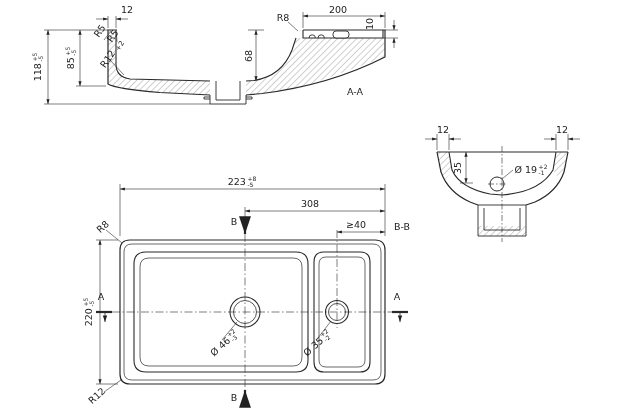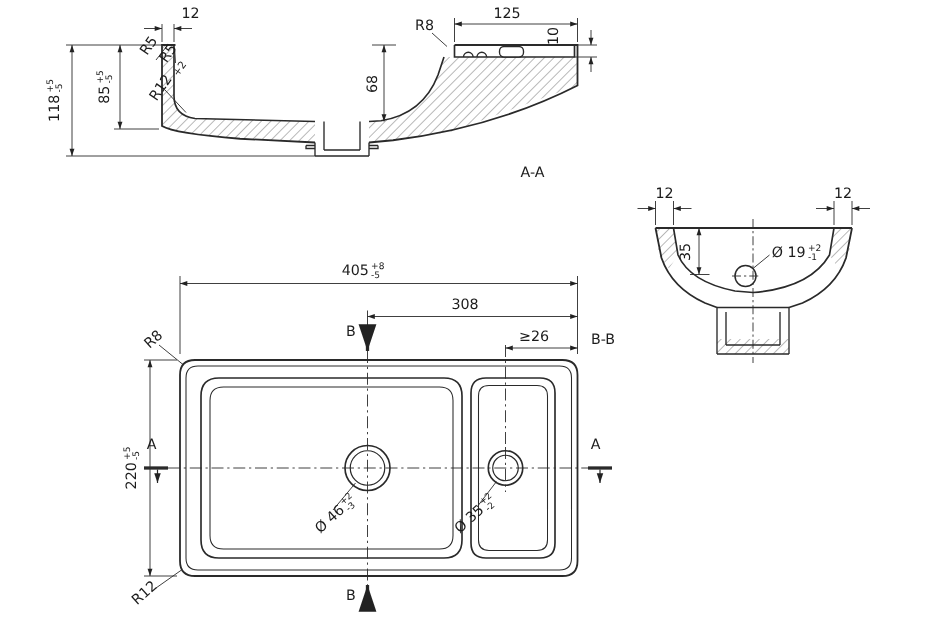--- a/index.html
+++ b/index.html
@@ -141,43 +141,43 @@
       <path d="M502,179 L513,170"></path>
     </g>
   </g>
 </svg>
 
 <div class="lbl" style="left:127px;top:10px">12</div>
 <div class="lbl rot55" style="left:100px;top:31px">R5</div>
 <div class="lbl rot55" style="left:113px;top:36px">R5</div>
 <div class="lbl rot55 small" style="left:120px;top:46px">+2</div>
 <div class="lbl rot55" style="left:108px;top:59px">R12</div>
-<div class="lbl" style="left:338px;top:10px">125</div>
+<div class="lbl" style="left:338px;top:10px">200</div>
 <div class="lbl" style="left:283px;top:18px">R8</div>
 <div class="lbl rot90" style="left:370px;top:24px">10</div>
 <div class="lbl rot90" style="left:249px;top:56px">68</div>
 <div class="lbl rot90 row" style="left:70px;top:58px">
   <span>85</span>
   <span class="tol">+5
 -5</span>
 </div>
 <div class="lbl rot90 row" style="left:37px;top:67px">
   <span>118</span>
   <span class="tol">+5
 -5</span>
 </div>
-<div class="lbl" style="left:355px;top:116px">A-A</div>
+<div class="lbl" style="left:355px;top:92px">A-A</div>
 
 <div class="lbl row" style="left:242px;top:181px">
-  <span>405</span>
+  <span>223</span>
   <span class="tol">+8
 -5</span>
 </div>
 <div class="lbl" style="left:310px;top:204px">308</div>
-<div class="lbl" style="left:356px;top:225px">≥26</div>
+<div class="lbl" style="left:356px;top:225px">≥40</div>
 <div class="lbl" style="left:234px;top:222px">B</div>
 <div class="lbl" style="left:234px;top:398px">B</div>
 <div class="lbl" style="left:101px;top:297px">A</div>
 <div class="lbl" style="left:397px;top:297px">A</div>
 <div class="lbl rot90 row" style="left:88px;top:312px">
   <span>220</span>
   <span class="tol">+5
 -5</span>
 </div>
 <div class="lbl rot42" style="left:103px;top:227px">R8</div>

